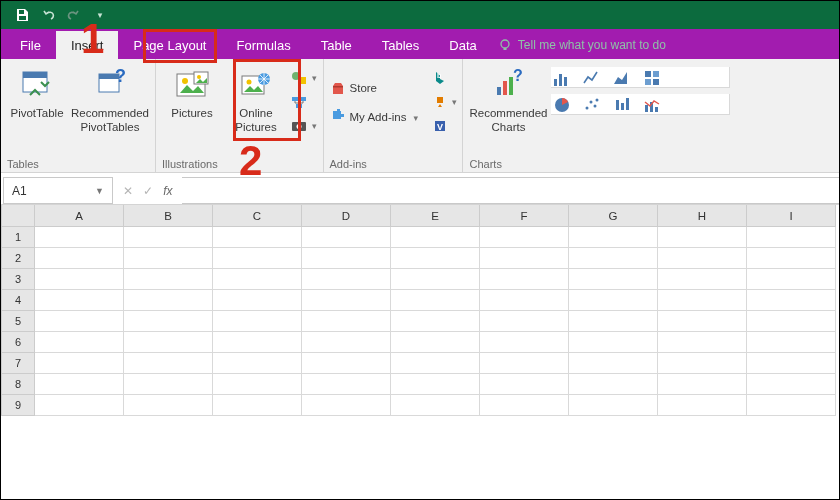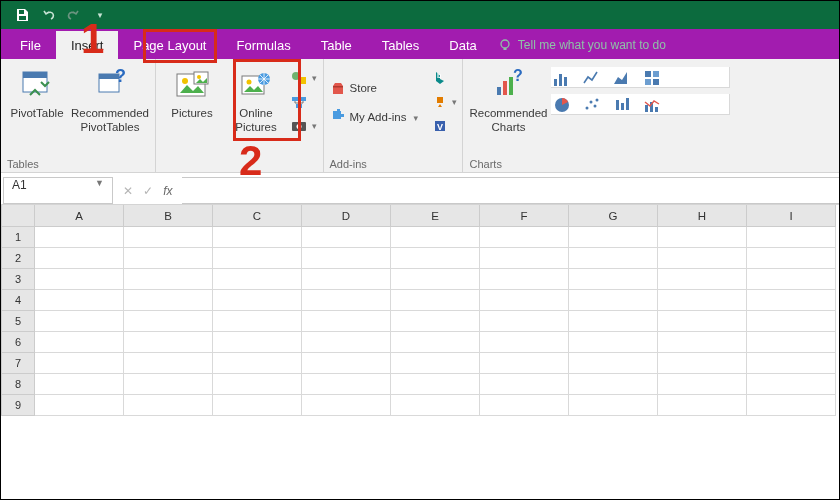--- a/index.html
+++ b/index.html
@@ -25,21 +25,21 @@
   .big .iconbox { height: 40px; display: flex; align-items: center; justify-content: center; }
   .big .lbl { font-size: 11.5px; color: #3a3a3a; text-align: center; line-height: 1.2; }
   .mini { display: flex; flex-direction: column; gap: 2px; padding-top: 4px; }
   .mini .row { display: flex; align-items: center; gap: 4px; font-size: 11.5px; color: #3a3a3a; height: 22px; }
   .mini .row svg { flex-shrink: 0; }
   .chartgrid { display: grid; grid-template-columns: repeat(4, 26px); grid-auto-rows: 24px; gap: 3px 4px; padding-top: 4px; }
   .chartgrid .cell svg { width: 22px; height: 22px; }
   .big.narrow { width: 60px; }
   
   .fbar { height: 28px; border-bottom: 1px solid #d4d4d4; display: flex; align-items: stretch; background: #fff; margin-top: 4px; }
-  .namebox { width: 110px; border: 1px solid #c9c9c9; display: flex; padding: 0 8px; font-size: 12px; color: #333; margin-left: 2px; }
+  .namebox { width: 110px; border: 1px solid #c9c9c9; display: flex; align-items: center; padding: 0 8px; font-size: 12px; color: #333; margin-left: 2px; }
   .namebox .dd { margin-left: auto; color: #777; font-size: 9px; }
   .fbtns { display: flex; align-items: center; gap: 10px; padding: 0 10px; color: #b5b5b5; }
   .fbtns .fx { color: #6a6a6a; font-style: italic; font-size: 12px; }
   .finput { flex: 1; border: 1px solid #c9c9c9; border-left: none; background: #fff; }
   
   .sheet { display: flex; }
   .rowhdrs { display: flex; flex-direction: column; }
   .corner { width: 34px; height: 22px; background: #e6e6e6; border: 1px solid #ccc; border-top: none; }
   .rowh { width: 34px; height: 21px; background: #e6e6e6; border: 1px solid #ccc; border-top: none; font-size: 11px; color: #333; display: flex; align-items: center; justify-content: center; }
   .cols { flex: 1; }
@@ -174,20 +174,21 @@
             </div>
         <div class="row">
               <svg width="18" height="16" viewBox="0 0 18 16">
                 <rect x="2" y="4" width="14" height="9" rx="1" fill="#555"></rect>
                 <circle cx="9" cy="8.5" r="2.5" fill="#fff"></circle>
               </svg>
               <span style="font-size:9px;color:#777;">▾</span>
             </div>
       </div>
     </div>
+    <div class="group-label">Illustrations</div>
   </div>
 
   <div class="group">
     <div class="group-body">
       <div class="mini" style="padding-top:14px;">
         <div class="row">
               <svg width="16" height="16" viewBox="0 0 16 16">
                 <path d="M3 6l2-3h6l2 3v8H3z" fill="#e2574c"></path>
                 <rect x="3" y="6" width="10" height="1.5" fill="#b03a30"></rect>
               </svg>

